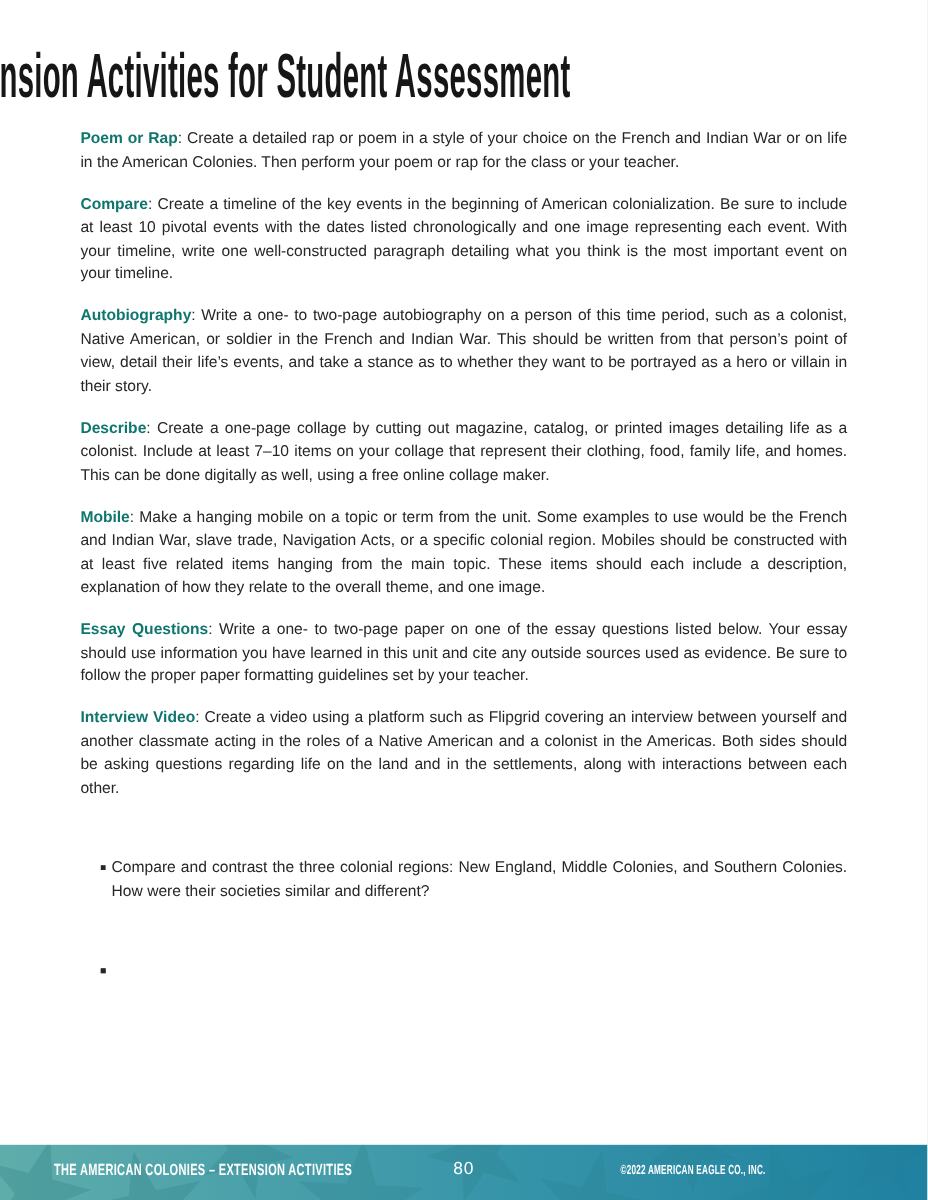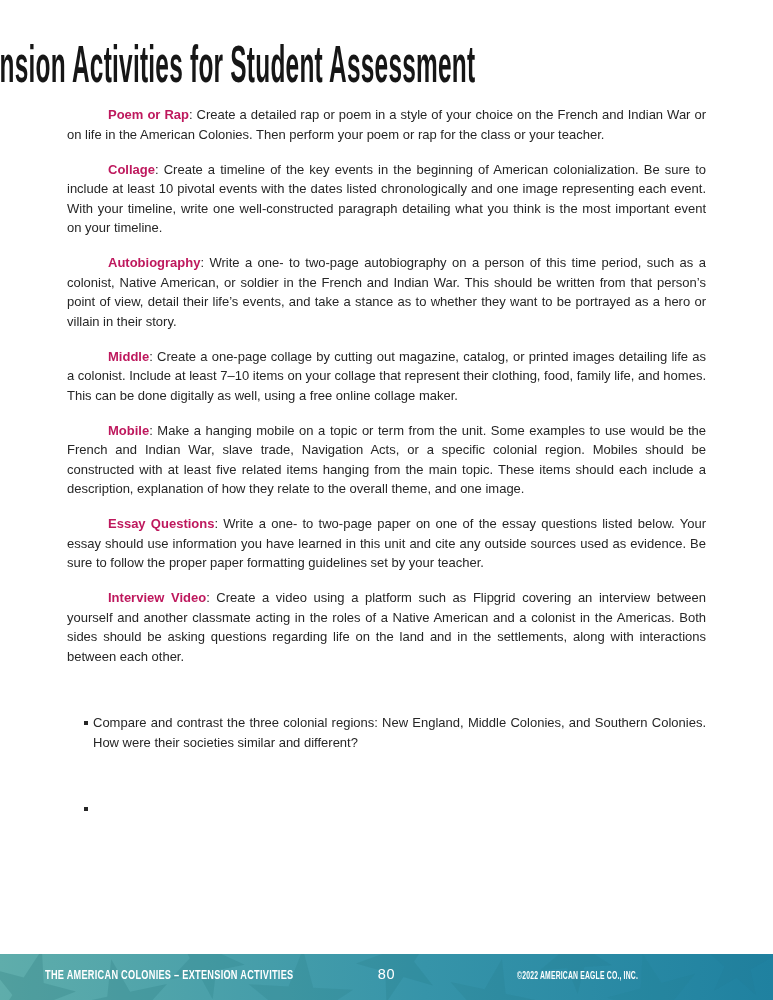--- a/index.html
+++ b/index.html
@@ -37,21 +37,21 @@
 
   
   .content {
     padding: 0 67px;
     font-size: 13px;
     line-height: 19.5px;
     text-align: justify;
     color: #262626;
   }
   .content p.activity { margin-bottom: 15.5px; }
-  .content p.activity strong { font-weight: 700; color: #be185d; margin-left: 41px; }
+  .content p.activity strong { font-weight: 700; color: #0f766e; }
 
   ul.essay-list {
     list-style: none;
     padding-left: 17px;
   }
   ul.essay-list li {
     position: relative;
     padding-left: 9px;
     margin-bottom: 15.5px;
     text-align: justify;
@@ -128,25 +128,25 @@
 <div class="page">
 
   <div class="title-wrap">
     <h1 class="page-title">Extension Activities for Student Assessment</h1>
   </div>
 
   <div class="content">
 
     <p class="activity"><strong>Poem or Rap</strong><span>: Create a detailed rap or poem in a style of your choice on the French and Indian War or on life in the American Colonies. Then perform your poem or rap for the class or your teacher.</span></p>
 
-    <p class="activity"><strong>Collage</strong><span>: Create a timeline of the key events in the beginning of American colonialization. Be sure to include at least 10 pivotal events with the dates listed chronologically and one image representing each event. With your timeline, write one well-constructed paragraph detailing what you think is the most important event on your timeline.</span></p>
+    <p class="activity"><strong>Compare</strong><span>: Create a timeline of the key events in the beginning of American colonialization. Be sure to include at least 10 pivotal events with the dates listed chronologically and one image representing each event. With your timeline, write one well-constructed paragraph detailing what you think is the most important event on your timeline.</span></p>
 
     <p class="activity"><strong>Autobiography</strong><span>: Write a one- to two-page autobiography on a person of this time period, such as a colonist, Native American, or soldier in the French and Indian War. This should be written from that person’s point of view, detail their life’s events, and take a stance as to whether they want to be portrayed as a hero or villain in their story.</span></p>
 
-    <p class="activity"><strong>Middle</strong><span>: Create a one-page collage by cutting out magazine, catalog, or printed images detailing life as a colonist. Include at least 7–10 items on your collage that represent their clothing, food, family life, and homes. This can be done digitally as well, using a free online collage maker.</span></p>
+    <p class="activity"><strong>Describe</strong><span>: Create a one-page collage by cutting out magazine, catalog, or printed images detailing life as a colonist. Include at least 7–10 items on your collage that represent their clothing, food, family life, and homes. This can be done digitally as well, using a free online collage maker.</span></p>
 
     <p class="activity"><strong>Mobile</strong><span>: Make a hanging mobile on a topic or term from the unit. Some examples to use would be the French and Indian War, slave trade, Navigation Acts, or a specific colonial region. Mobiles should be constructed with at least five related items hanging from the main topic. These items should each include a description, explanation of how they relate to the overall theme, and one image.</span></p>
 
     <p class="activity"><strong>Essay Questions</strong><span>: Write a one- to two-page paper on one of the essay questions listed below. Your essay should use information you have learned in this unit and cite any outside sources used as evidence. Be sure to follow the proper paper formatting guidelines set by your teacher.</span></p>
 
     <p class="activity"><strong>Interview Video</strong><span>: Create a video using a platform such as Flipgrid covering an interview between yourself and another classmate acting in the roles of a Native American and a colonist in the Americas. Both sides should be asking questions regarding life on the land and in the settlements, along with interactions between each other.</span></p>
 
     <ul class="essay-list">
       <li><span class="bullet-marker"></span><span>Compare and contrast the three colonial regions: New England, Middle Colonies, and Southern Colonies. How were their societies similar and different?</span></li>
       <li><span class="bullet-marker"></span></li>

